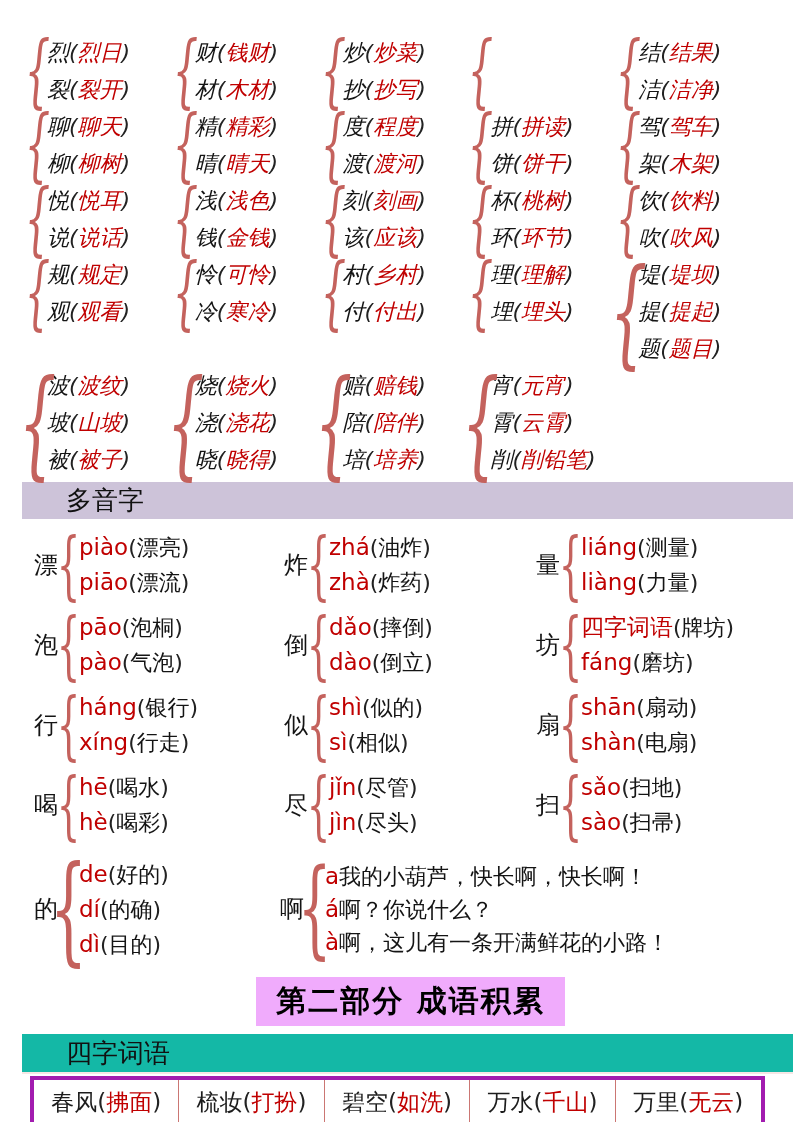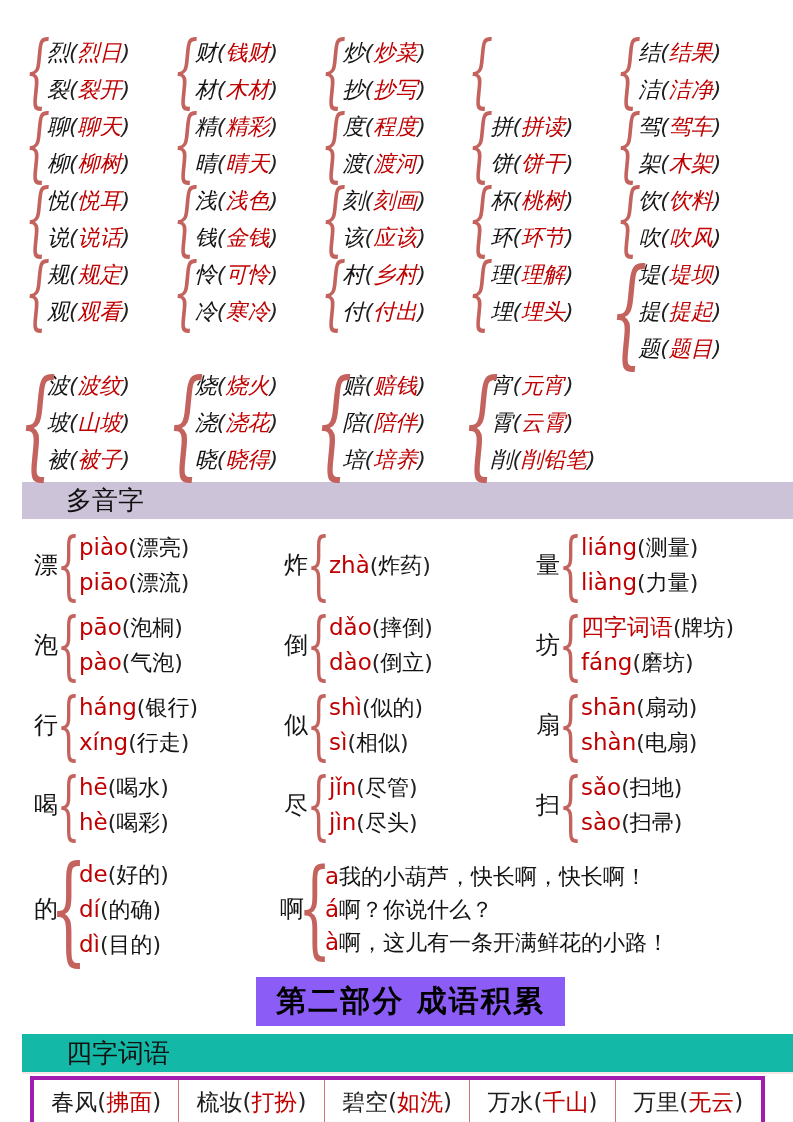--- a/index.html
+++ b/index.html
@@ -43,21 +43,21 @@
   .pw::before{content:"(";color:#222;}
   .pw::after{content:")";color:#222;}
   .dylast{display:flex;padding-left:34px;margin-top:6px;}
   .deg{width:246px;display:flex;align-items:center;height:116px;}
   .ag{flex:1;display:flex;align-items:center;height:116px;}
   .aln{font-size:22px;line-height:33px;white-space:nowrap;}
   .at{color:#141414;}
 
   
   .ttlwrap{text-align:center;margin-top:10px;}
-  .thl{display:inline-block;background:#8b5cf6;color:#000;font-weight:bold;font-size:30px;padding:4px 20px;letter-spacing:2px;margin-left:28px;}
+  .thl{display:inline-block;background:#f0abfc;color:#000;font-weight:bold;font-size:30px;padding:4px 20px;letter-spacing:2px;margin-left:28px;}
 
   
   .tbl{display:grid;grid-template-columns:repeat(5,1fr);margin:2px 28px 0 30px;border:4px solid #a21caf;}
   .cell{height:44px;display:flex;align-items:center;justify-content:center;font-size:23px;border-right:1px solid #cb7673;white-space:nowrap;}
   .cell:last-child{border-right:none;}
   .cr{color:#c00000;}
   .cr::before{content:"(";color:#222;}
   .cr::after{content:")";color:#222;}
 
   
@@ -257,20 +257,21 @@
           <span class="brd d2"></span>
           <div class="dls">
         <div class="dln"><span class="py">piào</span><span class="pw">漂亮</span></div>
         <div class="dln"><span class="py">piāo</span><span class="pw">漂流</span></div>
       </div>
         </div>
       <div class="dg">
           <span class="lead">炸</span>
           <span class="brd d2"></span>
           <div class="dls">
+        <div class="dln"><span class="py">zhá</span><span class="pw">油炸</span></div>
         <div class="dln"><span class="py">zhà</span><span class="pw">炸药</span></div>
       </div>
         </div>
       <div class="dg">
           <span class="lead">量</span>
           <span class="brd d2"></span>
           <div class="dls">
         <div class="dln"><span class="py">liáng</span><span class="pw">测量</span></div>
         <div class="dln"><span class="py">liàng</span><span class="pw">力量</span></div>
       </div>

